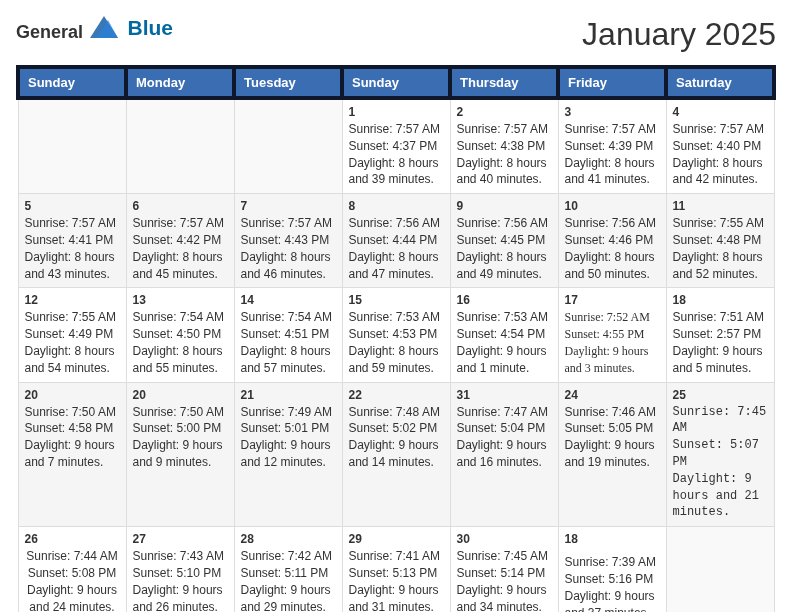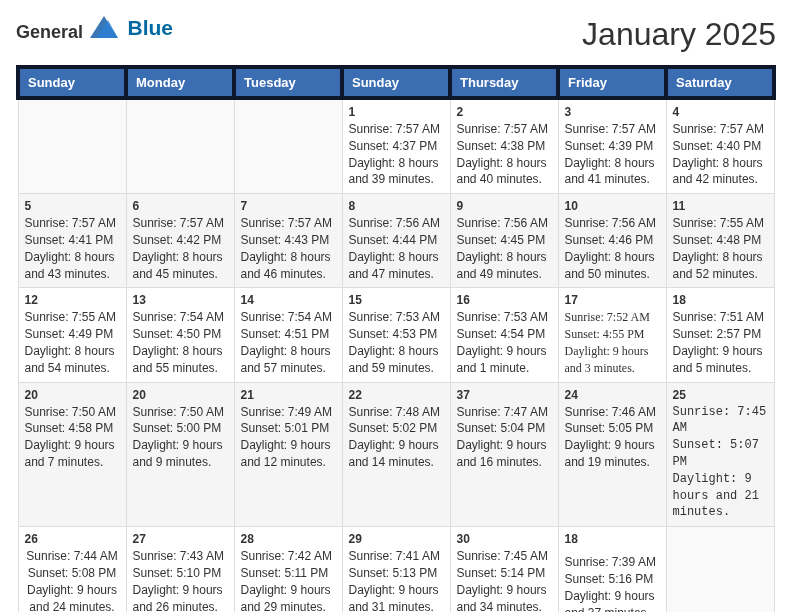--- a/index.html
+++ b/index.html
@@ -259,21 +259,21 @@
 Sunset: 5:01 PM
 Daylight: 9 hours and 12 minutes.</div>
         </td>
         <td>
           <span class="day-number">22</span>
           <div class="day-info" style="white-space: pre-line;">Sunrise: 7:48 AM
 Sunset: 5:02 PM
 Daylight: 9 hours and 14 minutes.</div>
         </td>
         <td>
-          <span class="day-number">37</span>
+          <span class="day-number">31</span>
           <div class="day-info" style="white-space: pre-line;">Sunrise: 7:47 AM
 Sunset: 5:04 PM
 Daylight: 9 hours and 16 minutes.</div>
         </td>
         <td>
           <span class="day-number">24</span>
           <div class="day-info" style="white-space: pre-line;">Sunrise: 7:46 AM
 Sunset: 5:05 PM
 Daylight: 9 hours and 19 minutes.</div>
         </td>

